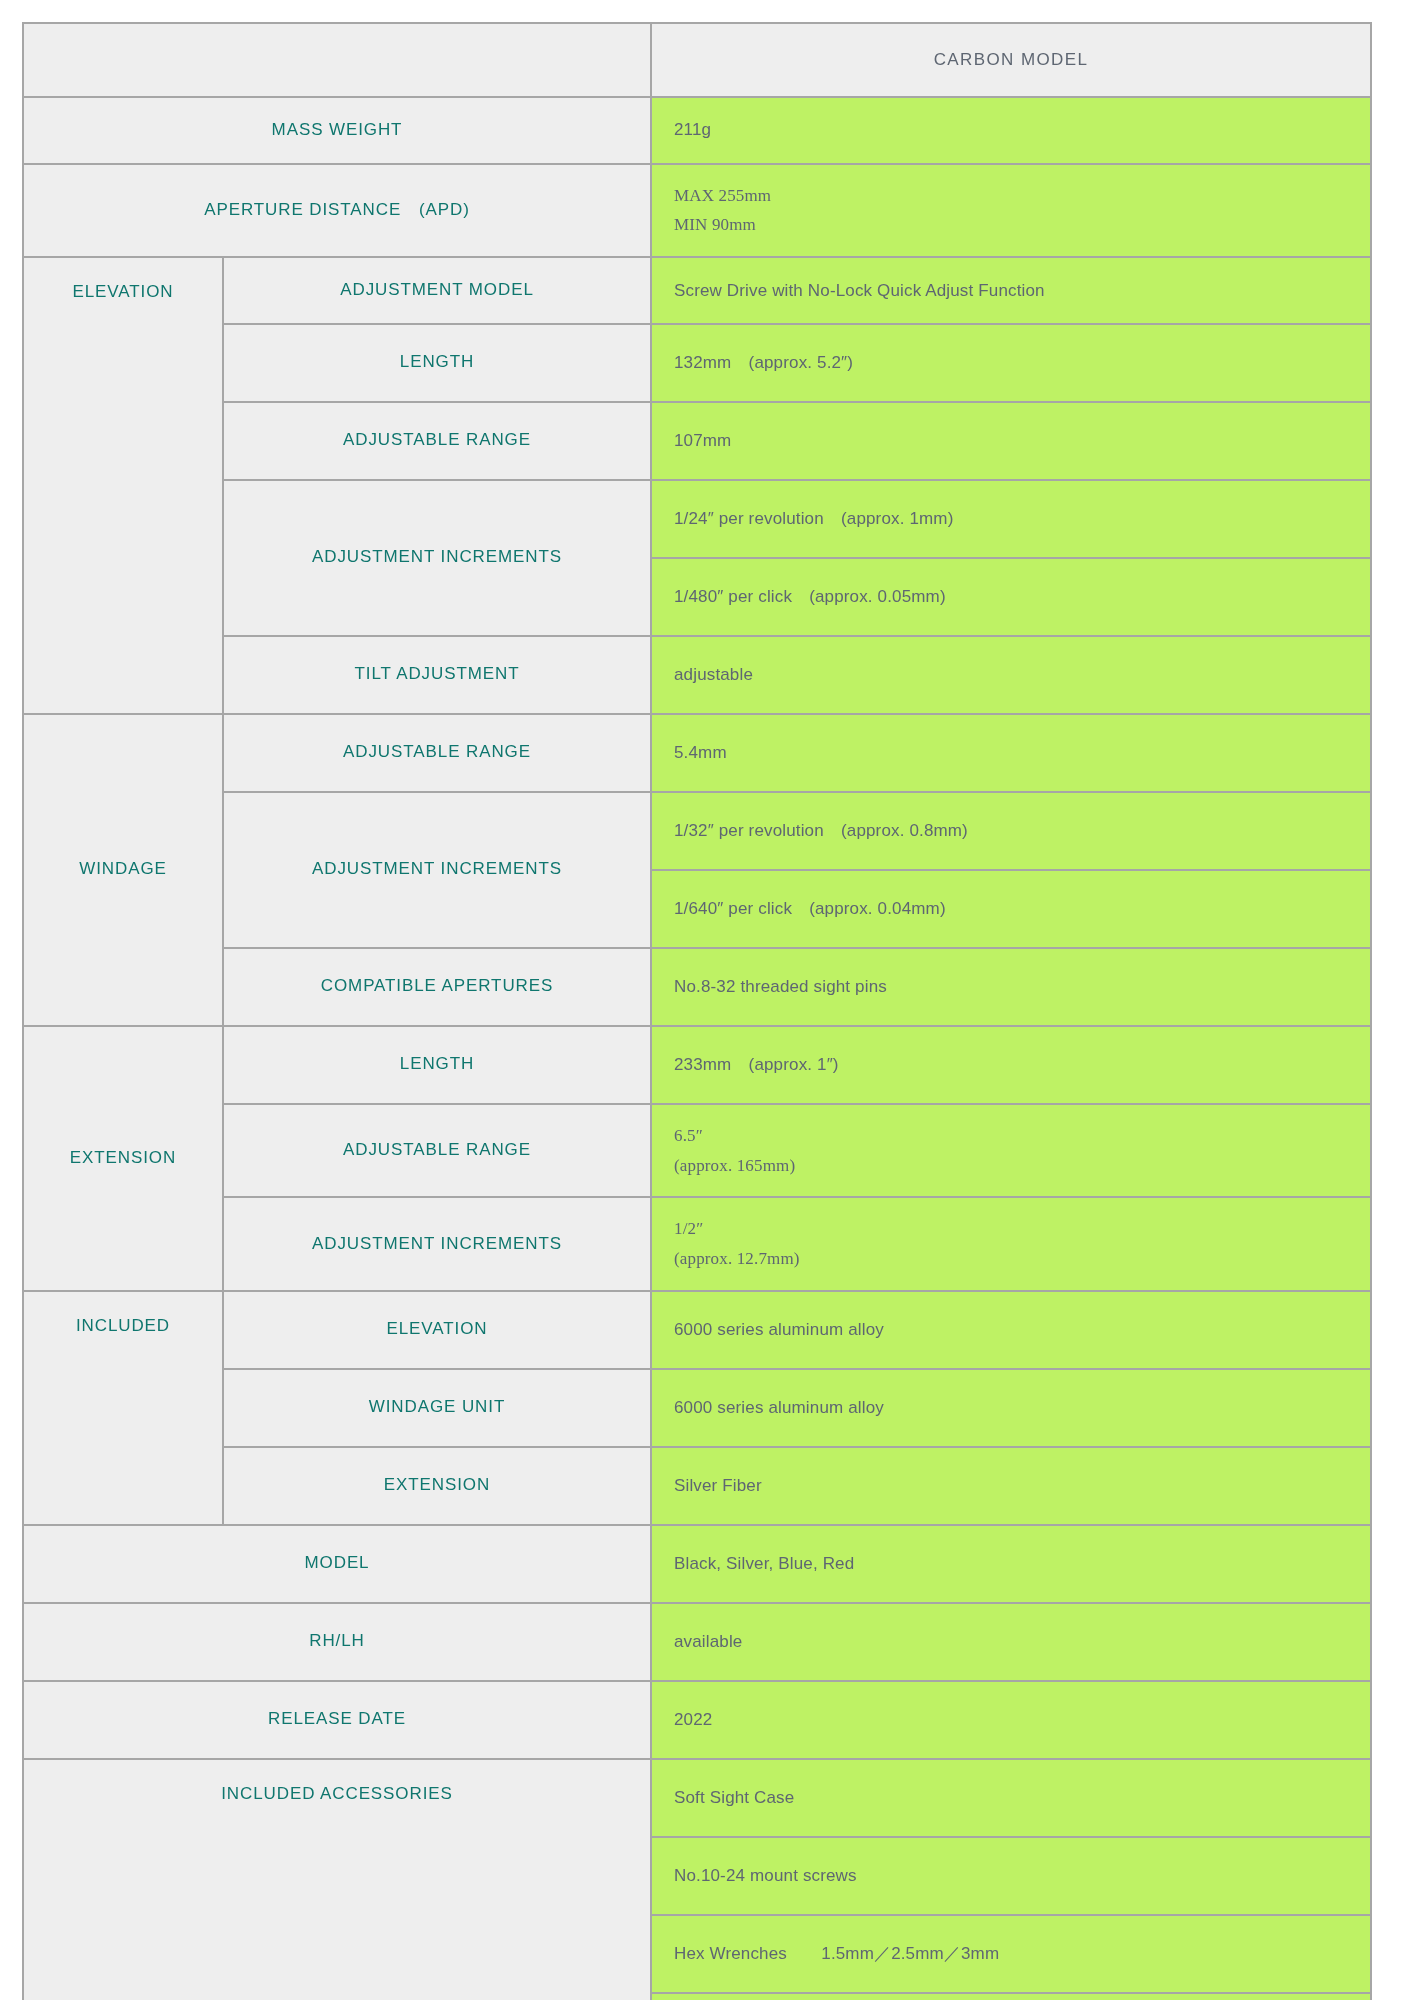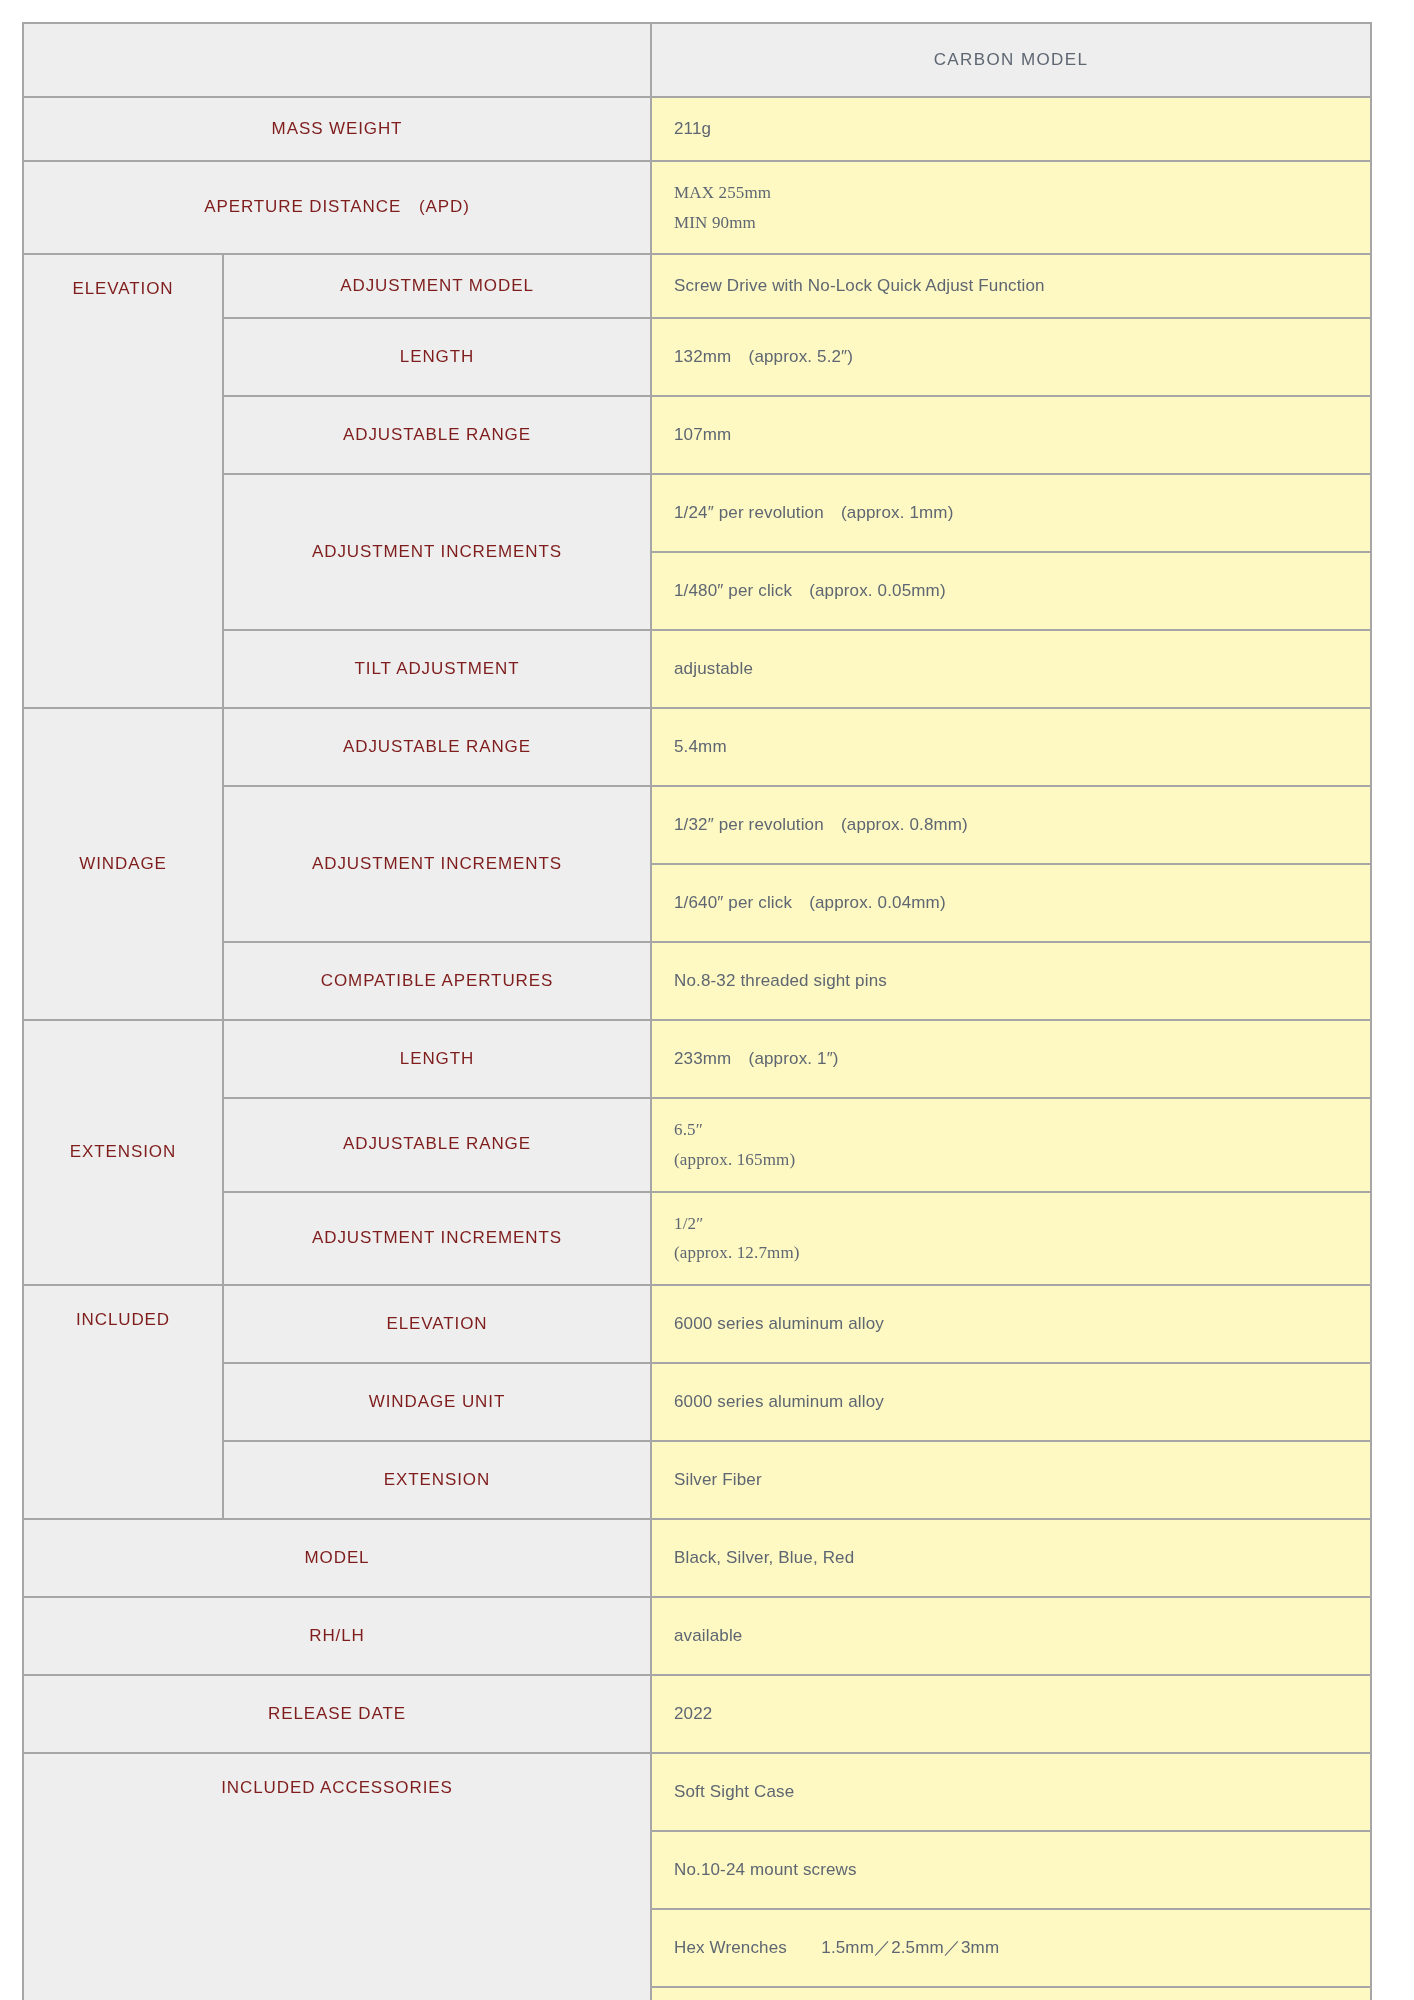--- a/index.html
+++ b/index.html
@@ -35,30 +35,30 @@
   col.c-group { width: 200px; }
   col.c-sub   { width: 428px; }
   col.c-val   { width: 720px; }
 
   
   .lbl {
     background: #eeeeee;
     text-align: center;
     font-size: 17px;
     letter-spacing: 0.9px;
-    color: #7f1d1d;
-    padding: 14px 10px;
+    color: #0f766e;
+    padding: 20px 10px;
     line-height: 1.45;
   }
   .lbl.top { vertical-align: top; padding-top: 22px; }
   .lbl.mid { vertical-align: middle; }
 
   
   .val {
-    background: #fef9c3;
+    background: #bef264;
     text-align: left;
     font-size: 17px;
     color: #5e6672;
     padding: 16px 0 16px 22px;
     line-height: 1.75;
     letter-spacing: 0.15px;
   }
   .val .line { display: block; font-family: Liberation Serif, serif; }
   .hdr {
     background: #eeeeee;

